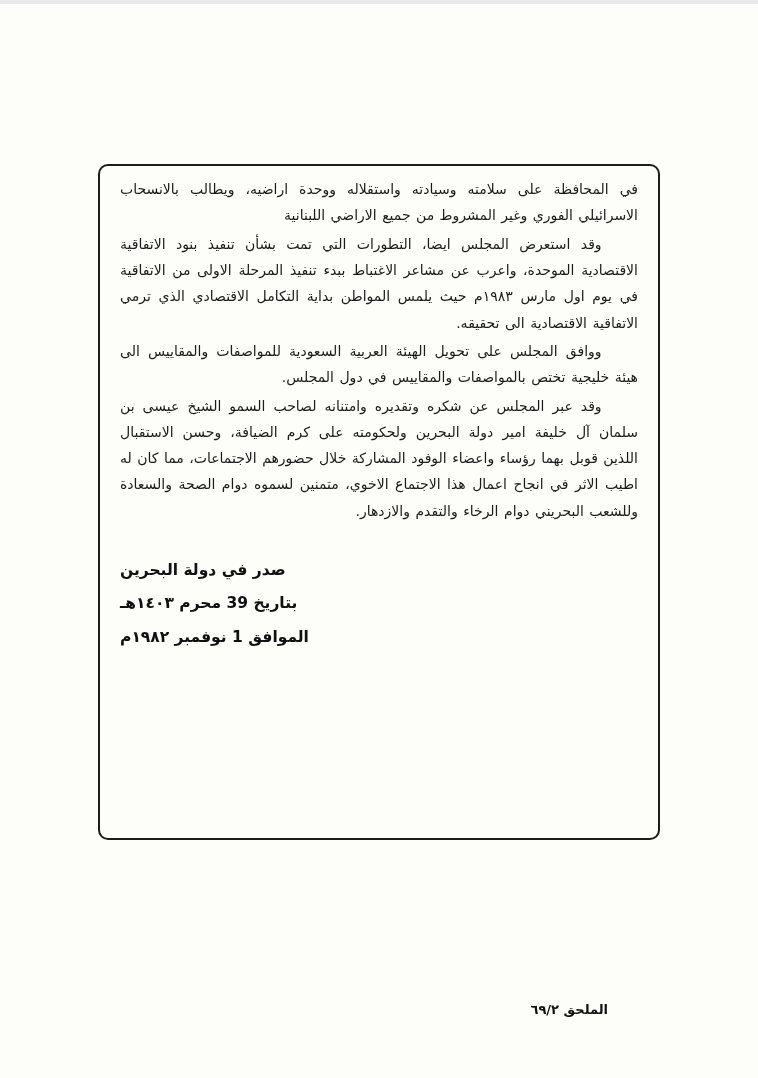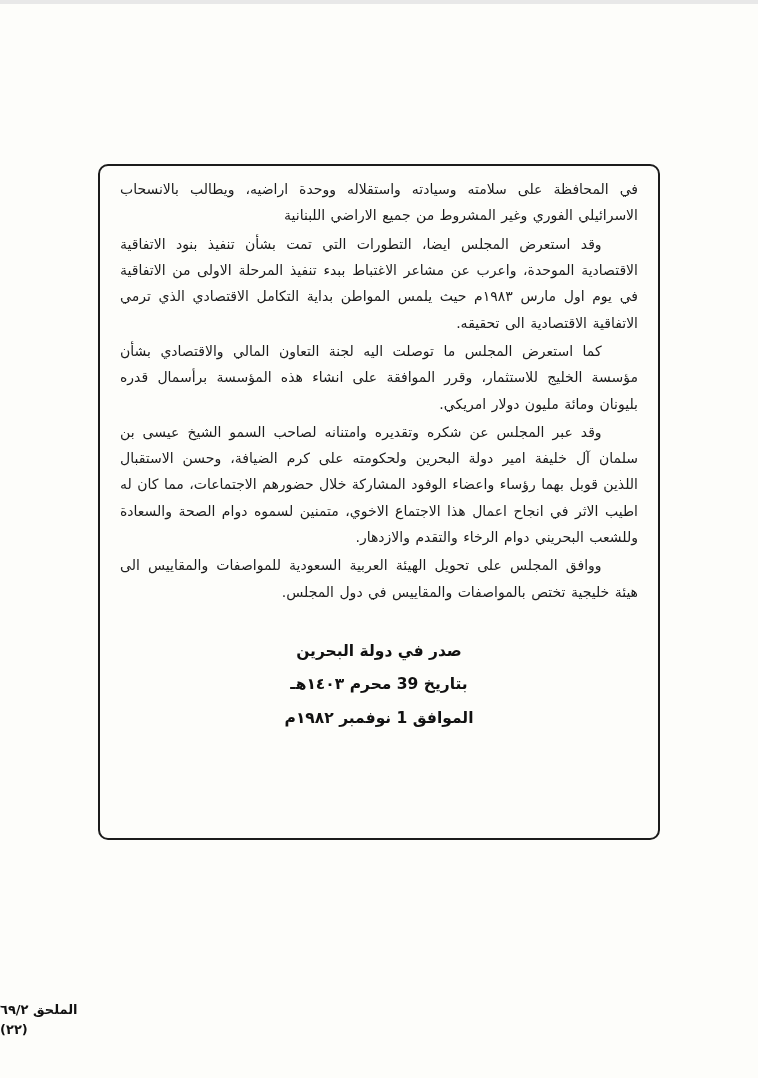--- a/index.html
+++ b/index.html
@@ -36,35 +36,35 @@
       text-align: justify;
       text-justify: inter-word;
       word-spacing: 1px;
       color: #1b1b1b;
     }
     .para.indent {
       text-indent: 2.6em;
     }
     .signature {
       margin-top: 30px;
-      text-align: center;
+      text-align: left;
       direction: rtl;
     }
     .signature .sig-line {
       font-weight: bold;
       font-size: 15.5px;
       line-height: 2.15;
       color: #111;
     }
     .footer {
       position: absolute;
       left: 0;
       width: 608px;
       top: 996px;
-      text-align: left;
+      text-align: right;
       direction: rtl;
     }
     .footer .attachment {
       font-weight: bold;
       font-size: 13px;
       line-height: 1.5;
       color: #111;
     }
     .footer .page-number {
       font-weight: bold;
@@ -77,33 +77,31 @@
 <body>
 
 <div class="page">
 
   <div class="doc-box">
 
     <p class="para">في المحافظة على سلامته وسيادته واستقلاله ووحدة اراضيه، ويطالب بالانسحاب الاسرائيلي الفوري وغير المشروط من جميع الاراضي اللبنانية</p>
 
     <p class="para indent">وقد استعرض المجلس ايضا، التطورات التي تمت بشأن تنفيذ بنود الاتفاقية الاقتصادية الموحدة، واعرب عن مشاعر الاغتباط ببدء تنفيذ المرحلة الاولى من الاتفاقية في يوم اول مارس ١٩٨٣م حيث يلمس المواطن بداية التكامل الاقتصادي الذي ترمي الاتفاقية الاقتصادية الى تحقيقه.</p>
 
-    <p class="para indent">كما استعرض المجلس ما توصلت اليه لجنة التعاون المالي والاقتصادي بشأن مؤسسة الخليج للاستثمار، وقرر الموافقة على انشاء هذه المؤسسة برأسمال قدره بليونان ومائة مليون دولار امريكي.</p>
+
+    <p class="para indent">ووافق المجلس على تحويل الهيئة العربية السعودية للمواصفات والمقاييس الى هيئة خليجية تختص بالمواصفات والمقاييس في دول المجلس.</p>
 
     <p class="para indent">وقد عبر المجلس عن شكره وتقديره وامتنانه لصاحب السمو الشيخ عيسى بن سلمان آل خليفة امير دولة البحرين ولحكومته على كرم الضيافة، وحسن الاستقبال اللذين قوبل بهما رؤساء واعضاء الوفود المشاركة خلال حضورهم الاجتماعات، مما كان له اطيب الاثر في انجاح اعمال هذا الاجتماع الاخوي، متمنين لسموه دوام الصحة والسعادة وللشعب البحريني دوام الرخاء والتقدم والازدهار.</p>
-
-    <p class="para indent">ووافق المجلس على تحويل الهيئة العربية السعودية للمواصفات والمقاييس الى هيئة خليجية تختص بالمواصفات والمقاييس في دول المجلس.</p>
 
 
     <div class="signature">
       <div class="sig-line">صدر في دولة البحرين</div>
       <div class="sig-line">بتاريخ 39 محرم ١٤٠٣هـ</div>
       <div class="sig-line">الموافق 1 نوفمبر ١٩٨٢م</div>
     </div>
 
   </div>
 
   <div class="footer">
     <div class="attachment">الملحق ٦٩/٢</div>
-    <div class="page-number">(٢٢)</div>
   </div>
 
 </div>
 
 </body></html>

